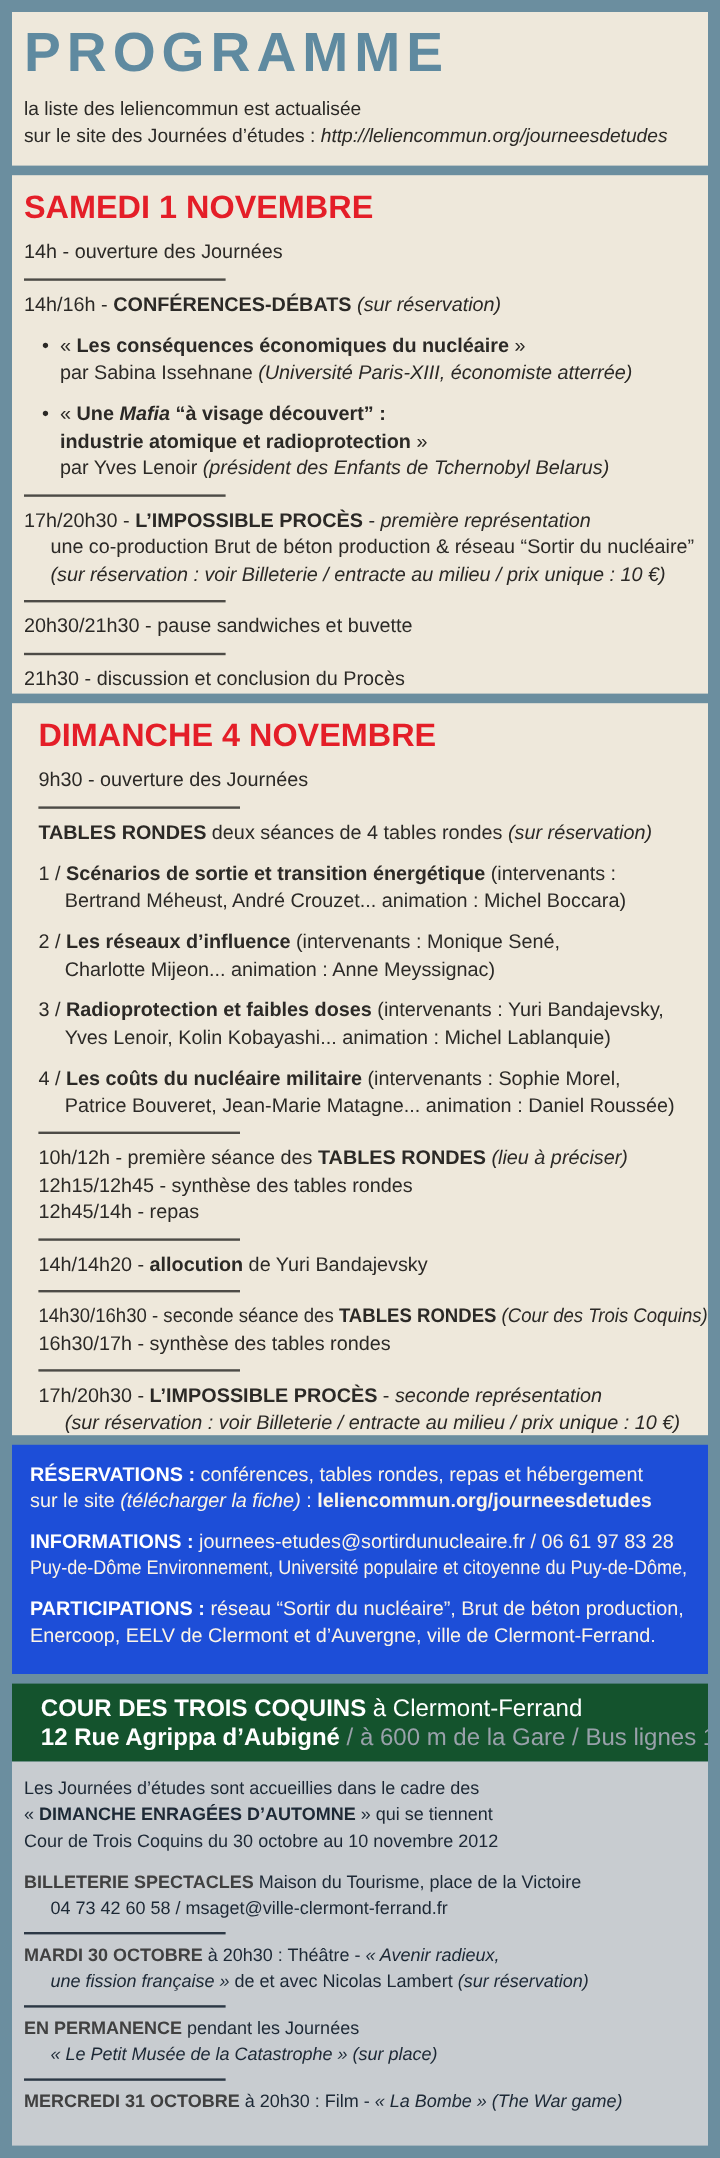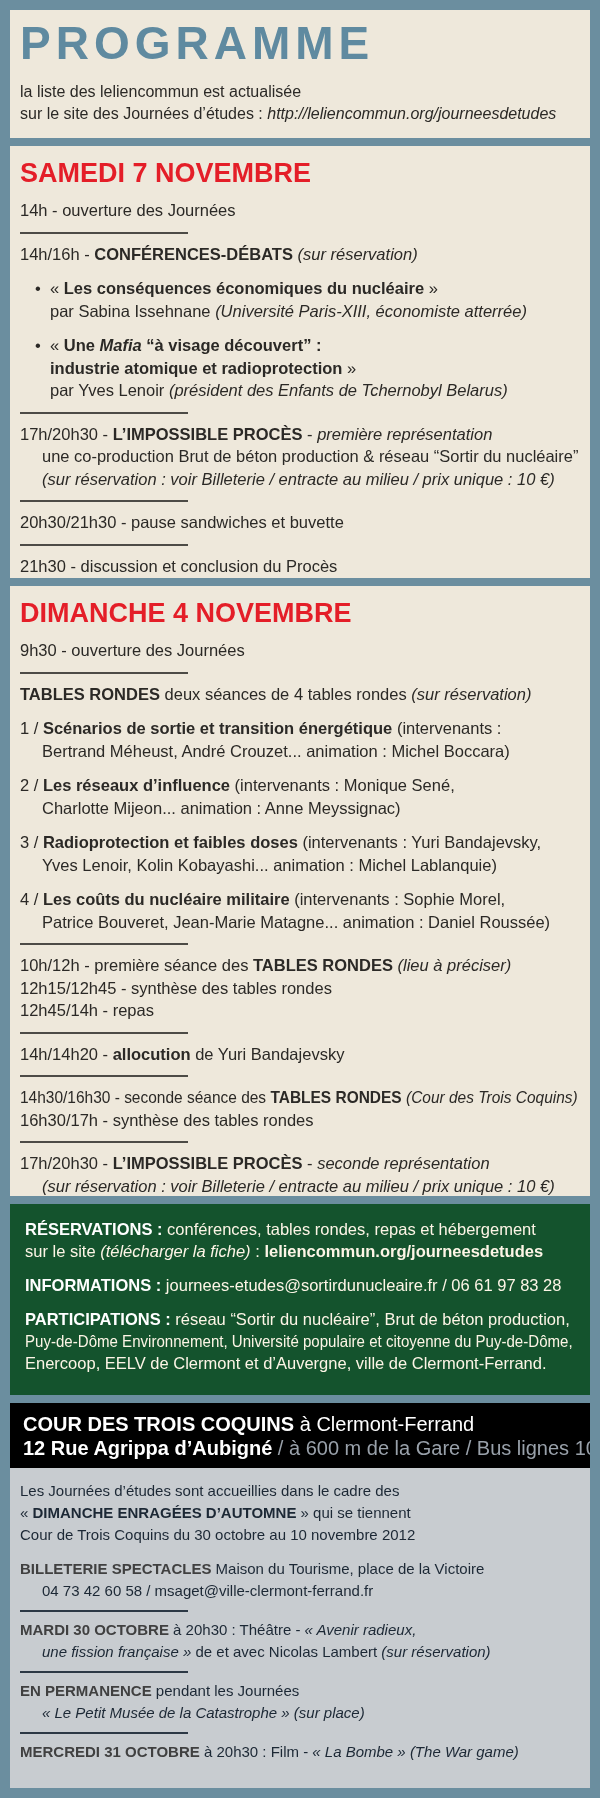--- a/index.html
+++ b/index.html
@@ -3,23 +3,23 @@
 <meta charset="utf-8">
 <style>
   html,body{margin:0;padding:0;}
   body{width:600px;height:1798px;background:#6b8e9f;font-family:"Liberation Sans",sans-serif;}
   #poster{box-sizing:border-box;width:600px;height:1510px;padding:10px;display:flex;flex-direction:column;}
   .panel{box-sizing:border-box;flex:none;overflow:hidden;}
   .beige{background:#eee8db;color:#2b2926;}
   .mb8{margin-bottom:8px;}
   #panel-header{height:128px;padding:6px 10px 0;}
   #panel-sat{height:432px;padding:8px 10px 0;}
-  #panel-sun{height:610px;padding:8px 10px 0;}
-  #panel-red{height:191px;padding:14px 15px 0;background:#14532d;color:#fdf5e6;}
-  #panel-dark{height:65px;padding:8px 13px 0;background:#000000;color:#9aa2ab;}
+  #panel-sun{height:610px;padding:8px 22px 0;}
+  #panel-red{height:191px;padding:14px 15px 0;background:#1d4ed8;color:#fdf5e6;}
+  #panel-dark{height:65px;padding:8px 24px 0;background:#14532d;color:#9aa2ab;}
   #panel-gray{height:320px;padding:12px 10px 0;background:#c8ccd0;color:#1c2835;}
 
   .page-title{font-size:46px;font-weight:bold;color:#5f8aa0;letter-spacing:5px;line-height:1.1;margin:2px 0 12px;}
   #panel-header .line{font-size:16px;line-height:22px;}
   .day-title{font-size:27px;font-weight:bold;color:#e41e28;margin:4px 0 10px;}
 
   .line{font-size:16.5px;line-height:22.5px;white-space:nowrap;position:relative;}
   .segs{display:inline-block;transform-origin:0 60%;}
   .bold{font-weight:bold;}
   .ital{font-style:italic;}
@@ -46,21 +46,21 @@
 
   <div class="panel beige mb8" id="panel-header">
     <div class="page-title">PROGRAMME</div>
     <div>
         <div class="line"><span class="segs"><span>la liste des leliencommun est actualisée</span></span></div>
         <div class="line"><span class="segs"><span>sur le site des Journées d’études : </span><span class="ital">http://leliencommun.org/journeesdetudes</span></span></div>
       </div>
   </div>
 
   <div class="panel beige mb8" id="panel-sat">
-    <div class="day-title">SAMEDI 7 NOVEMBRE</div>
+    <div class="day-title">SAMEDI 1 NOVEMBRE</div>
     <div>
         <div class="line"><span class="segs"><span>14h - ouverture des Journées</span></span></div>
         <div class="rule"></div>
         <div class="line"><span class="segs"><span>14h/16h  - </span><span class="bold">CONFÉRENCES-DÉBATS</span><span> </span><span class="ital">(sur réservation)</span></span></div>
         <div class="line gap bullet"><span class="marker">•</span><span class="segs"><span>« </span><span class="bold">Les conséquences économiques du nucléaire</span><span> »</span></span></div>
         <div class="line ind2"><span class="segs"><span>par Sabina Issehnane </span><span class="ital">(Université Paris-XIII, économiste atterrée)</span></span></div>
         <div class="line gap bullet"><span class="marker">•</span><span class="segs"><span>« </span><span class="bold">Une </span><span class="bold ital">Mafia</span><span class="bold"> “à visage découvert” :</span></span></div>
         <div class="line ind2"><span class="segs"><span class="bold">industrie atomique et radioprotection</span><span> »</span></span></div>
         <div class="line ind2"><span class="segs"><span>par Yves Lenoir </span><span class="ital">(président des Enfants de Tchernobyl Belarus)</span></span></div>
         <div class="rule"></div>
@@ -101,22 +101,22 @@
         <div class="line"><span class="segs"><span>17h/20h30 - </span><span class="bold">L’IMPOSSIBLE PROCÈS</span><span> - </span><span class="ital">seconde représentation</span></span></div>
         <div class="line ind"><span class="segs"><span class="ital">(sur réservation : voir Billeterie / entracte au milieu / prix unique : 10 €)</span></span></div>
       </div>
   </div>
 
   <div class="panel mb8" id="panel-red">
     <div>
         <div class="line"><span class="segs"><span class="white bold">RÉSERVATIONS : </span><span>conférences, tables rondes, repas et hébergement</span></span></div>
         <div class="line"><span class="segs"><span>sur le site </span><span class="ital">(télécharger la fiche)</span><span> : </span><span class="bold">leliencommun.org/journeesdetudes</span></span></div>
         <div class="line gap"><span class="segs"><span class="white bold">INFORMATIONS : </span><span>journees-etudes@sortirdunucleaire.fr / 06 61 97 83 28</span></span></div>
+        <div class="line"><span class="segs" style="transform: scaleX(0.913);"><span>Puy-de-Dôme Environnement, Université populaire et citoyenne du Puy-de-Dôme,</span></span></div>
         <div class="line gap"><span class="segs"><span class="white bold">PARTICIPATIONS : </span><span>réseau “Sortir du nucléaire”, Brut de béton production,</span></span></div>
-        <div class="line"><span class="segs" style="transform: scaleX(0.913);"><span>Puy-de-Dôme Environnement, Université populaire et citoyenne du Puy-de-Dôme,</span></span></div>
         <div class="line"><span class="segs"><span>Enercoop, EELV de Clermont et d’Auvergne, ville de Clermont-Ferrand.</span></span></div>
       </div>
   </div>
 
   <div class="panel" id="panel-dark">
     <div>
         <div class="line big"><span class="segs"><span class="white bold">COUR DES TROIS COQUINS</span><span class="white"> à Clermont-Ferrand</span></span></div>
         <div class="line"><span class="segs"><span class="white bold">12 Rue Agrippa d’Aubigné</span><span class="mut"> / à 600 m de la Gare / Bus lignes 10 et 25</span></span></div>
       </div>
   </div>

